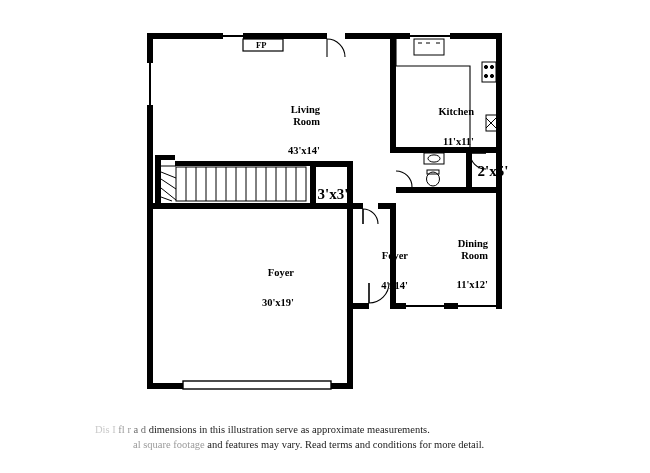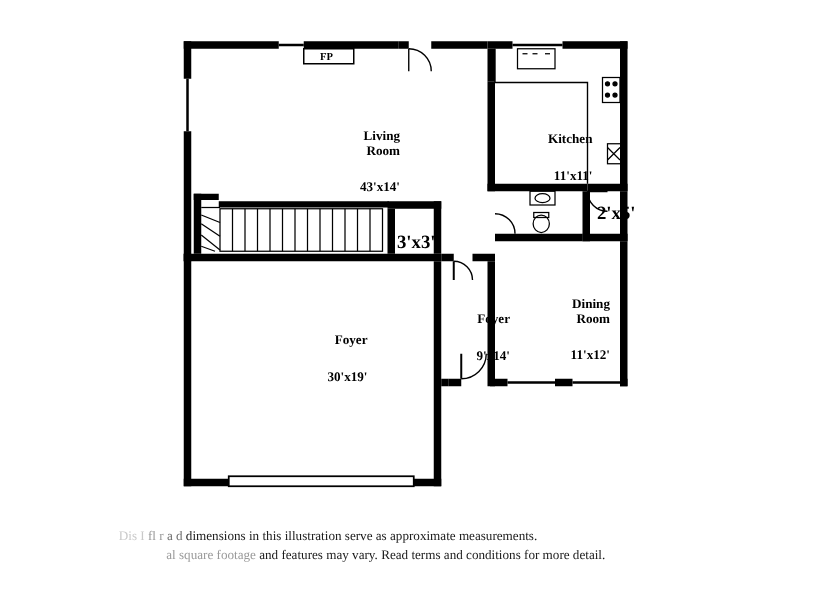--- a/index.html
+++ b/index.html
@@ -224,21 +224,21 @@
 </div>
 
 <div class="room-label" style="left:398px; top:220px; width:90px;">
   <span class="nm">Dining
 Room</span>
   <span class="dim">11'x12'</span>
 </div>
 
 <div class="room-label" style="left:340px; top:232px; width:68px;">
   <span class="nm">Foyer</span>
-  <span class="dim">9'x14'</span>
+  <span class="dim">4'x14'</span>
 </div>
 
 <div class="room-label" style="left:194px; top:249px; width:100px;">
   <span class="nm">Foyer</span>
   <span class="dim">30'x19'</span>
 </div>
 
 <div class="small-label" style="left:313px; top:186px; width:40px;">
   <span>3'x3'</span>
 </div>

